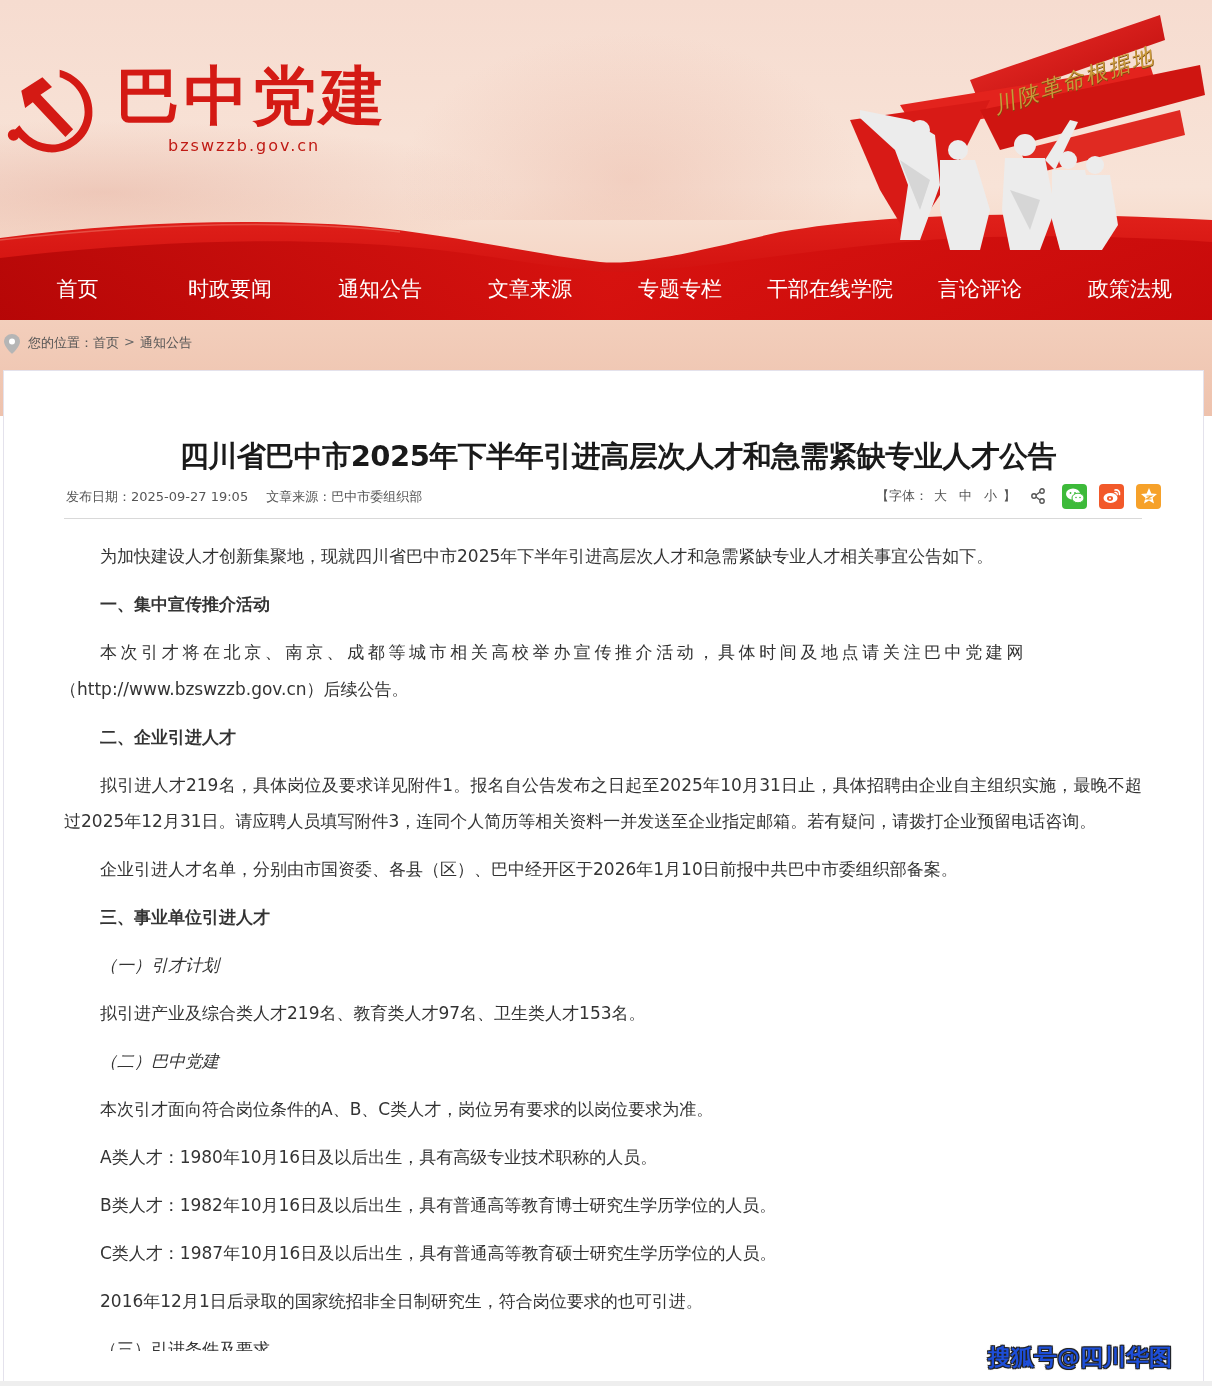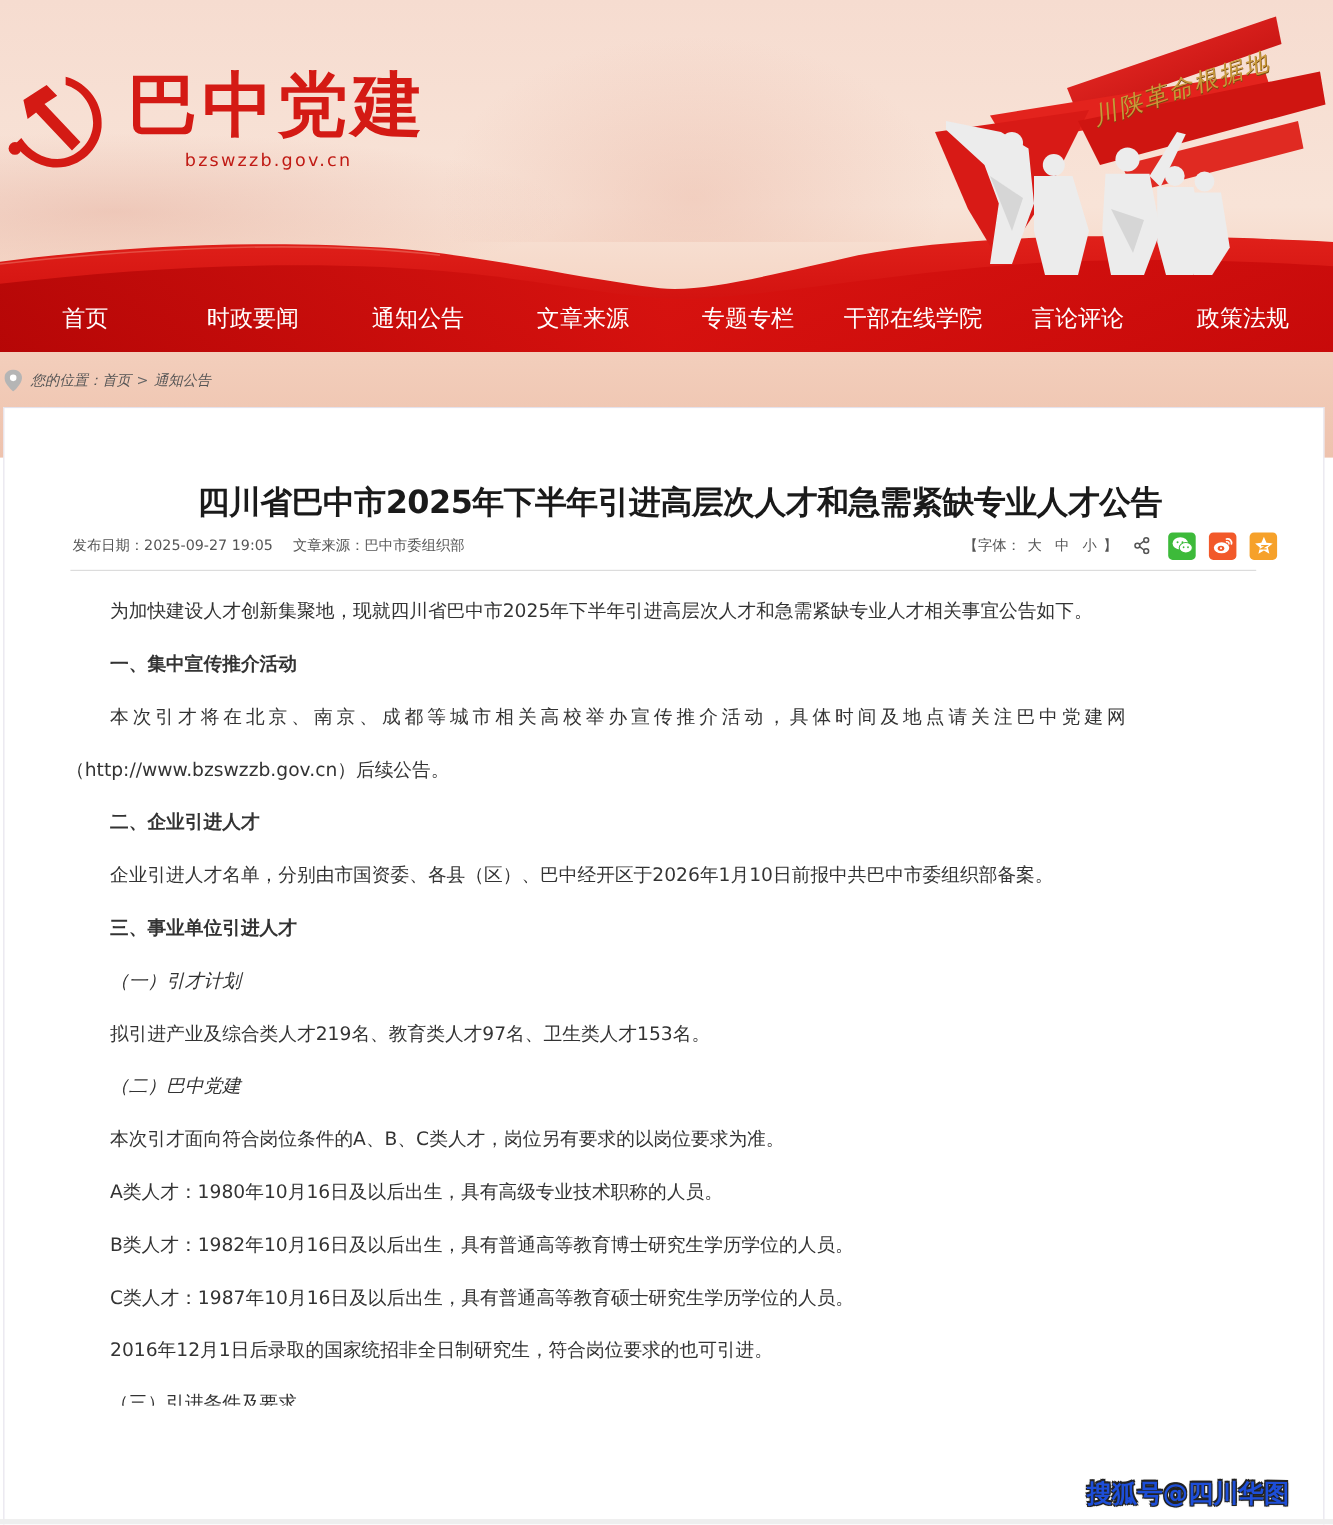--- a/index.html
+++ b/index.html
@@ -49,21 +49,21 @@
   .nav-item {
     width: 150px; flex: 0 0 auto; text-align: center;
     font-size: 21px; color: #ffffff; line-height: 58px; letter-spacing: 0px;
     cursor: pointer; position: relative; z-index: 2;
     font-family: "DejaVu Sans", sans-serif;
   }
   .nav-item:first-child { width: 155px; }
   
   .breadcrumb {
     position: absolute; left: 4px; top: 334px; height: 24px;
-    display: flex; align-items: center; font-size: 13px; color: #555; font-style: italic;
+    display: flex; align-items: flex-start; font-size: 13px; color: #555;
   }
   .breadcrumb .pin { width: 16px; height: 20px; margin-right: 8px; }
   .breadcrumb .sep { margin: 0 5px; color: #666; }
   .breadcrumb a { color: #555; text-decoration: none; }
   
   .card {
     position: absolute; left: 3px; top: 370px; width: 1199px; height: 1040px;
     border: 1px solid #e4e2ec; background: #fff;
   }
   .article-title {
@@ -248,23 +248,24 @@
       <path d="M6.5,9 L11.5,9 L6.5,12 L11.5,12" stroke="#f6a12a" stroke-width="1.2" fill="none"></path>
     </svg>
   </div>
 </div>
 
 <div class="divider"></div>
 
 <div class="body-text">
   <p class="p">为加快建设人才创新集聚地，现就四川省巴中市2025年下半年引进高层次人才和急需紧缺专业人才相关事宜公告如下。</p>
   <p class="h">一、集中宣传推介活动</p>
-  <p class="p wide" style="margin-bottom:12px;"><span>本次引才将在北京、南京、成都等城市相关高校举办宣传推介活动，具体时间及地点请关注巴中党建网</span></p>
+  <p class="p wide" style="margin-bottom:1px;"><span>本次引才将在北京、南京、成都等城市相关高校举办宣传推介活动，具体时间及地点请关注巴中党建网</span></p>
   <p class="p" style="text-indent:0;margin-left:-4px;">（http://www.bzswzzb.gov.cn）后续公告。</p>
   <p class="h">二、企业引进人才</p>
+  <p class="p justify">拟引进人才219名，具体岗位及要求详见附件1。报名自公告发布之日起至2025年10月31日止，具体招聘由企业自主组织实施，最晚不超过2025年12月31日。请应聘人员填写附件3，连同个人简历等相关资料一并发送至企业指定邮箱。若有疑问，请拨打企业预留电话咨询。</p>
   <p class="p">企业引进人才名单，分别由市国资委、各县（区）、巴中经开区于2026年1月10日前报中共巴中市委组织部备案。</p>
   <p class="h">三、事业单位引进人才</p>
   <p class="sub">（一）引才计划</p>
   <p class="p">拟引进产业及综合类人才219名、教育类人才97名、卫生类人才153名。</p>
   <p class="sub">（二）巴中党建</p>
   <p class="p">本次引才面向符合岗位条件的A、B、C类人才，岗位另有要求的以岗位要求为准。</p>
   <p class="p">A类人才：1980年10月16日及以后出生，具有高级专业技术职称的人员。</p>
   <p class="p">B类人才：1982年10月16日及以后出生，具有普通高等教育博士研究生学历学位的人员。</p>
   <p class="p">C类人才：1987年10月16日及以后出生，具有普通高等教育硕士研究生学历学位的人员。</p>
   <p class="p">2016年12月1日后录取的国家统招非全日制研究生，符合岗位要求的也可引进。</p>

